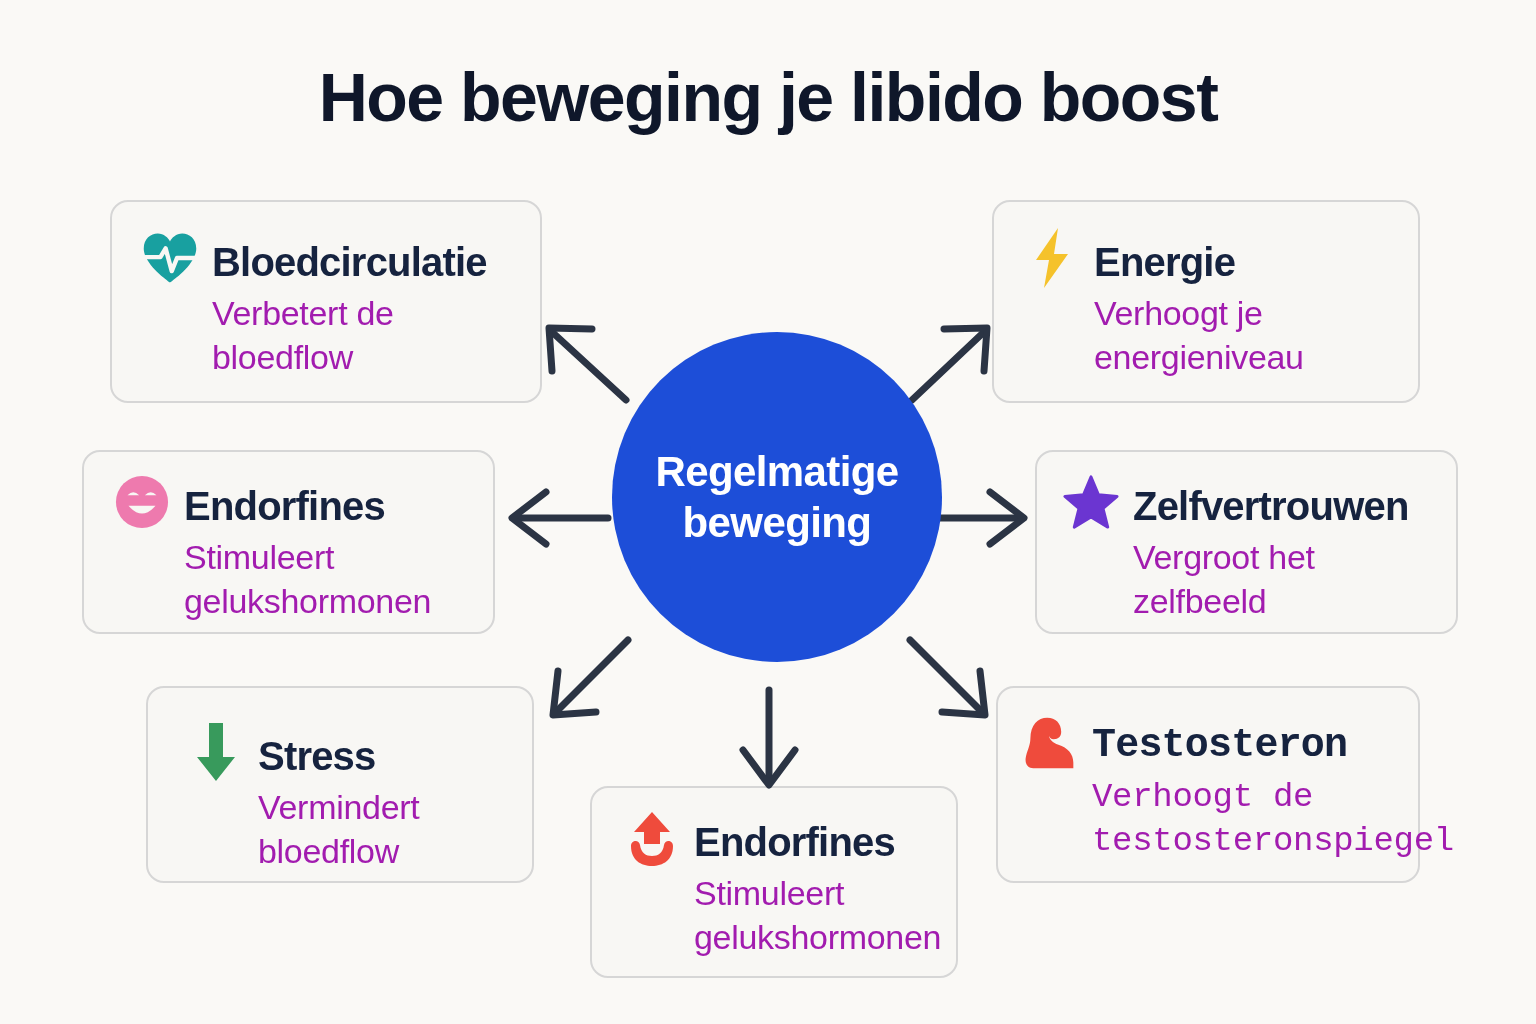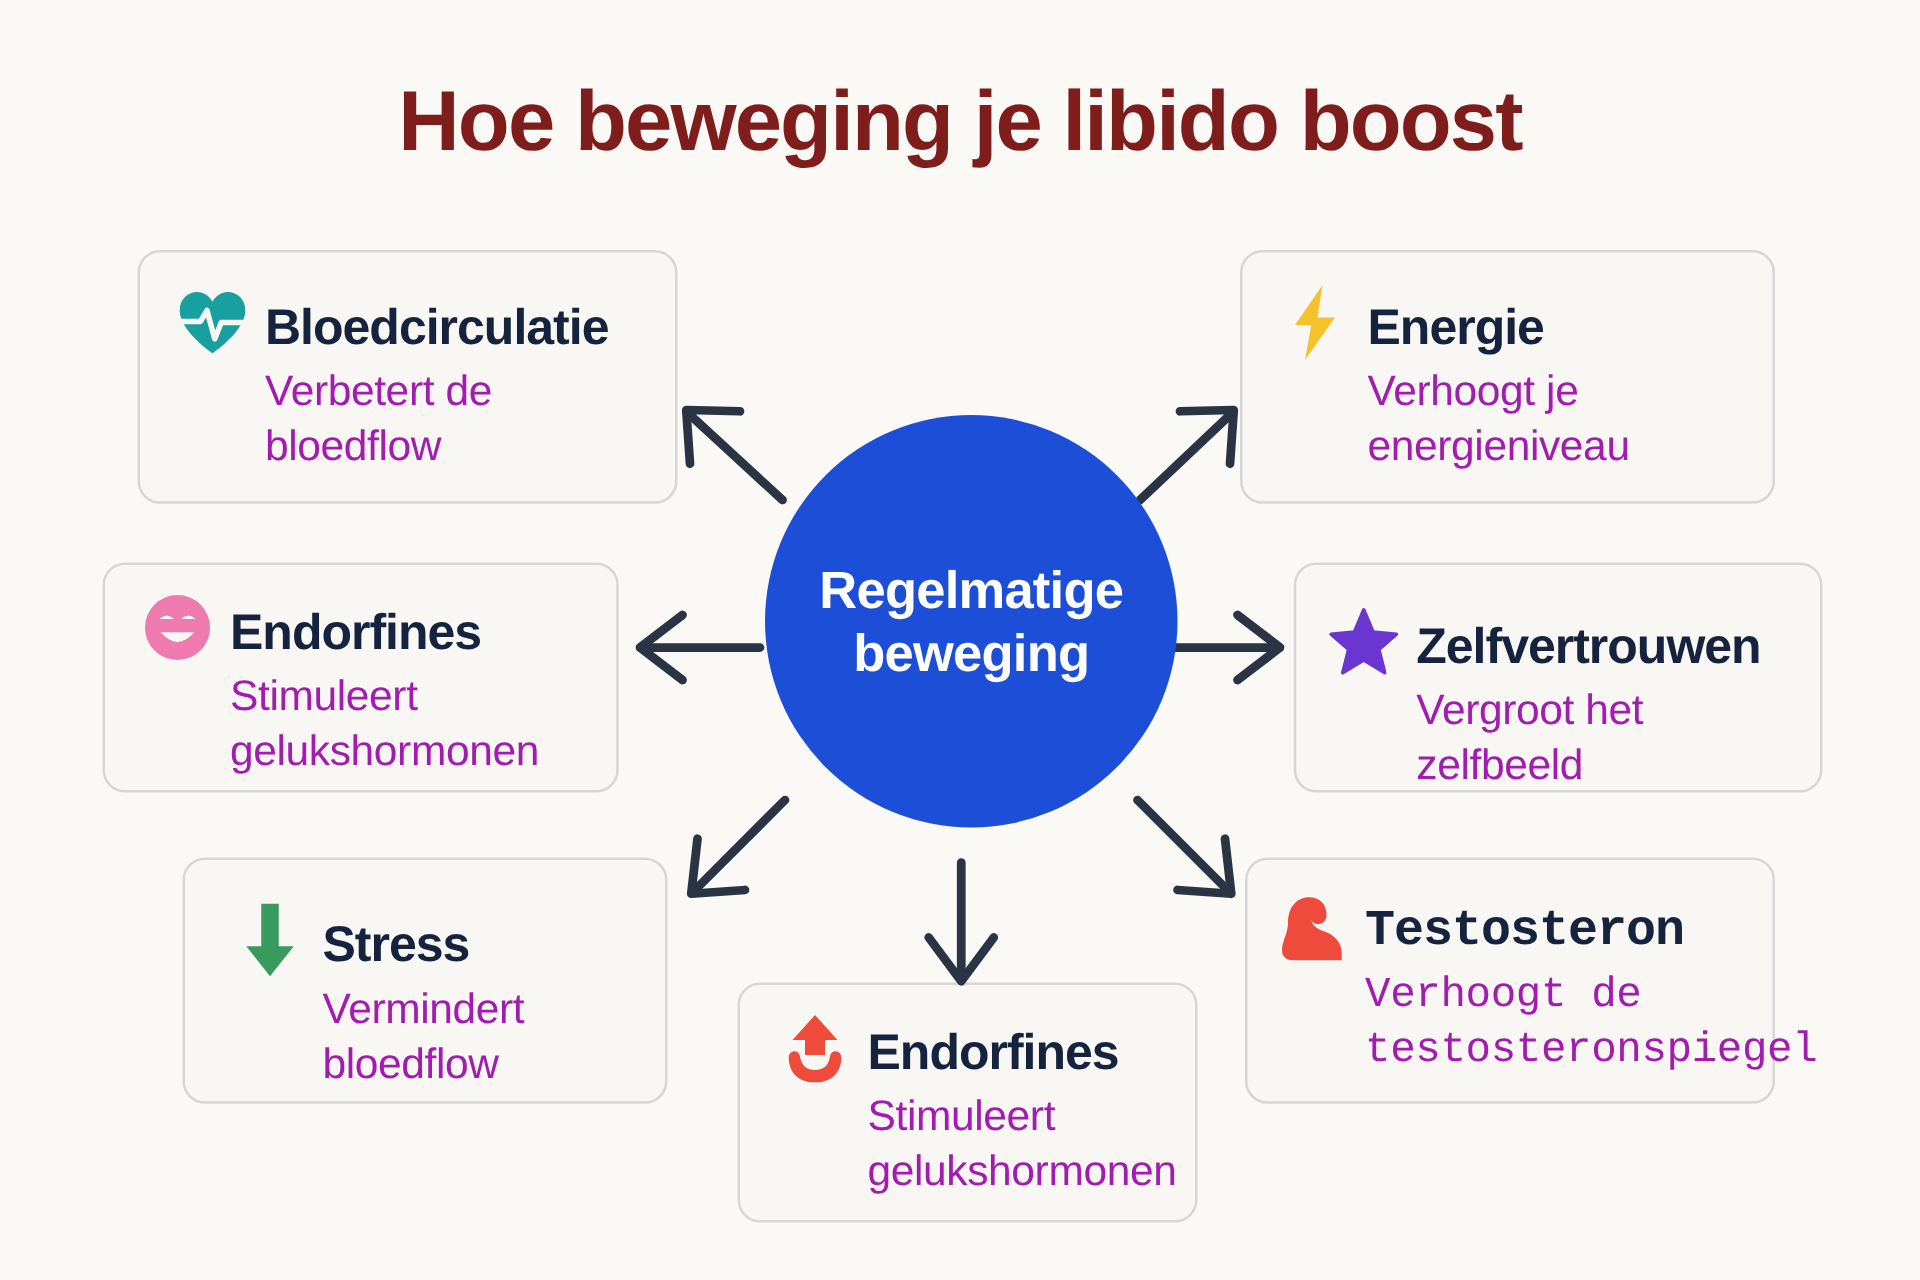--- a/index.html
+++ b/index.html
@@ -21,21 +21,21 @@
     background: #FAF9F6;
   }
   #title {
     position: absolute;
     left: 0;
     top: 58px;
     width: 1536px;
     text-align: center;
     font-size: 68px;
     font-weight: 700;
-    color: #7f1d1d;
+    color: #0f172a;
     letter-spacing: -1.5px;
     white-space: nowrap;
   }
   .card {
     position: absolute;
     box-sizing: border-box;
     background: #F8F7F4;
     border: 2px solid #D6D6D6;
     border-radius: 18px;
     padding: 0;
@@ -205,21 +205,21 @@
             <path d="M14 32 Q28 48 42 32 Z" fill="#F8F7F4"></path>
           </svg>
         </span>
         <span class="card-title">Endorfines</span>
       </div>
       <div class="card-desc">Stimuleert gelukshormonen</div>
     </div>
   </div>
 
   <div class="card" style="left:1035px; top:450px; width:423px; height:184px;">
-    <div class="card-inner" style="top:26px; left:26px;margin-top:11px;">
+    <div class="card-inner" style="top:26px; left:26px;">
       <div class="card-head">
         <span class="icon-wrap">
           <svg width="58" height="56" viewBox="0 0 60 58">
             <path d="M30 2 L38 21 L58 23 L43 36 L48 56 L30 45 L12 56 L17 36 L2 23 L22 21 Z" fill="#6B35D1" stroke="#6B35D1" stroke-width="3" stroke-linejoin="round"></path>
           </svg>
         </span>
         <span class="card-title">Zelfvertrouwen</span>
       </div>
       <div class="card-desc">Vergroot het zelfbeeld</div>
     </div>

